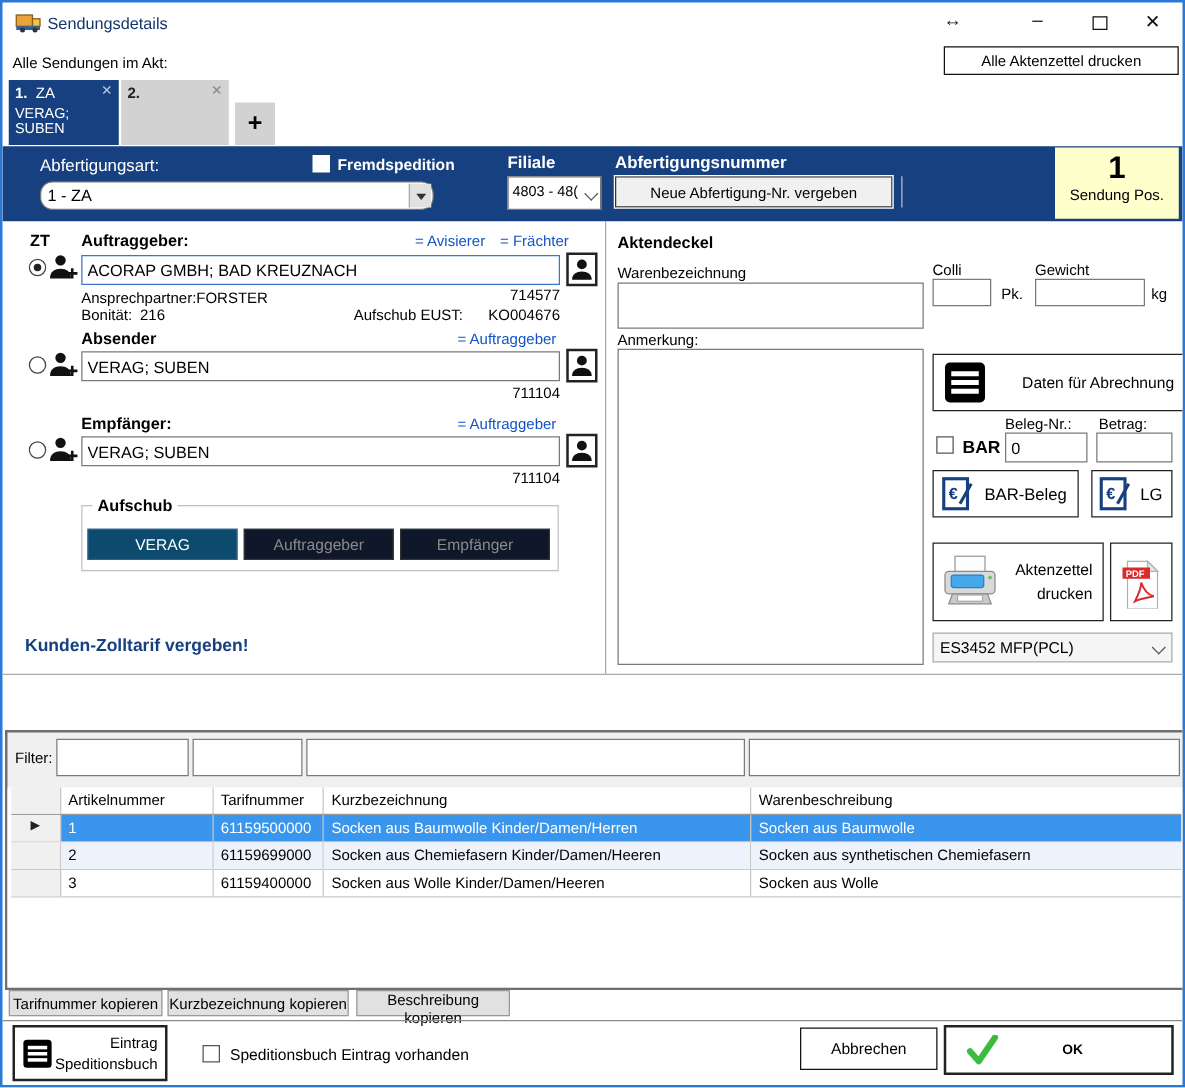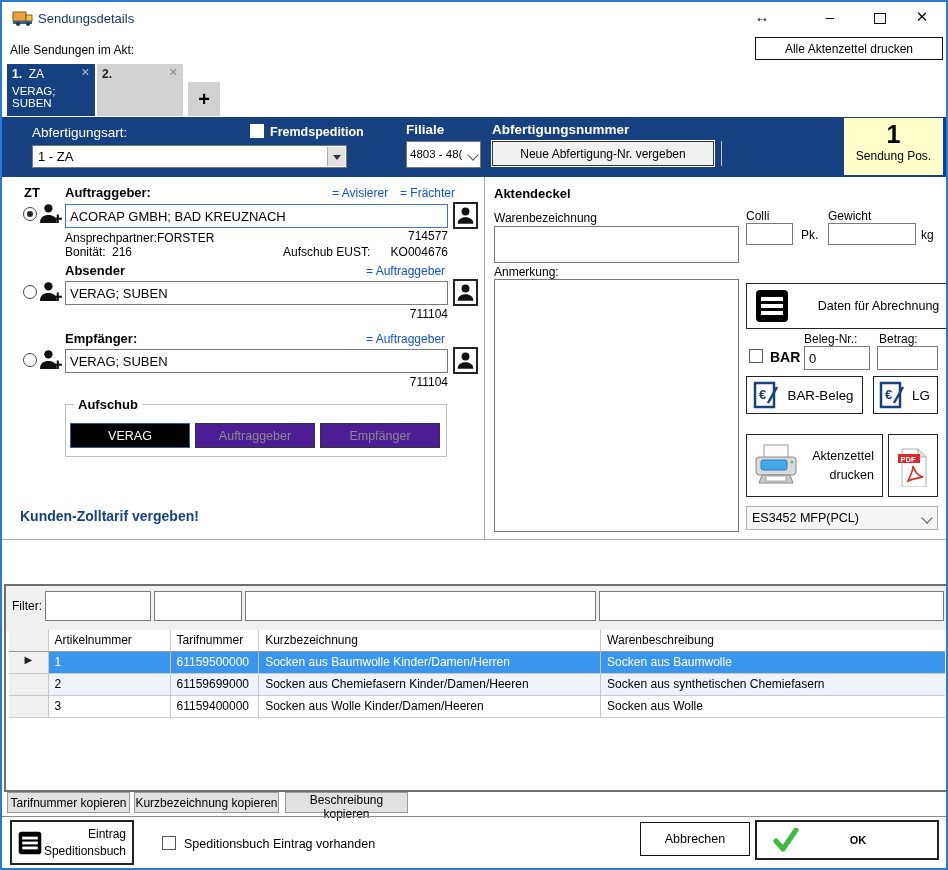--- a/index.html
+++ b/index.html
@@ -37,22 +37,22 @@
   
   .bold { font-weight:bold; }
   .link { color:#1353c8; font-size:12px; cursor:pointer; }
   .radio { position:absolute; width:14px; height:14px; border:1px solid #444; border-radius:50%; background:#fff; }
   .radio.on::after { content:""; position:absolute; left:3px; top:3px; width:6px; height:6px; border-radius:50%; background:#222; }
   .person-btn { position:absolute; width:25px; height:27px; background:#fff; border:2px solid #222; cursor:pointer; padding:0; }
   .num-right { position:absolute; font-size:12px; text-align:right; }
 
   .group-box { position:absolute; border:1px solid #c0c0c0; }
   .group-legend { position:absolute; top:-8px; left:8px; background:#fff; padding:0 4px; font-weight:bold; font-size:13px; }
-  .aufschub-btn { position:absolute; width:120px; height:25px; border:1px solid #333; background:#4c1d95; color:#8a8a8a; font-size:12.5px; cursor:pointer; }
-  .aufschub-btn.sel { background:#000000; border-color:#2e5f8f; color:#fff; }
+  .aufschub-btn { position:absolute; width:120px; height:25px; border:1px solid #333; background:#0f172a; color:#8a8a8a; font-size:12.5px; cursor:pointer; }
+  .aufschub-btn.sel { background:#0c4a6e; border-color:#2e5f8f; color:#fff; }
 
   textarea { position:absolute; border:1px solid #7a7a7a; resize:none; outline:none; font-family:inherit; font-size:12px; padding:3px; }
 
   .icon-btn { position:absolute; background:#fff; border:1px solid #222; cursor:pointer; display:flex; align-items:center; }
 
   
   .table-panel { left:2px; top:582px; width:944px; height:208px; background:#f0f0f0; border:2px solid #6f6f6f; }
   .grid-bg { position:absolute; left:0px; top:44px; width:940px; height:160px; background:#fff; }
   .grid-row { position:absolute; display:flex; height:22px; width:936px; left:3px; border-bottom:1px solid #c9c9c9; }
   .grid-cell { border-right:1px solid #c9c9c9; padding:3px 6px 0 6px; font-size:12px; overflow:hidden; white-space:nowrap; }
@@ -96,21 +96,21 @@
     <div style="font-size:11.5px;">SUBEN</div>
   </div>
   <div class="tab" style="left:95px;width:86px;background:#d2d2d2;color:#222;">
     <span class="bold">2.</span>
     <span class="tab-close" style="color:#8a8a8a;">✕</span>
   </div>
   <button class="abs" style="left:186px;top:80px;width:32px;height:34px;background:#d2d2d2;border:none;font-size:20px;font-weight:bold;cursor:pointer;">+</button>
 
   <div class="abs band">
     <span class="abs" style="left:30px;top:8px;font-size:13.5px;">Abfertigungsart:</span>
-    <div class="combo" style="left:30px;top:28px;width:315px;height:23px;">
+    <div class="combo" style="left:30px;top:28px;width:315px;height:23px;border-radius:10px;">
       <span class="val">1 - ZA</span>
       <span class="combo-btn">
           <span class="tri-down"></span>
         </span>
     </div>
     <span class="cbx" style="left:248px;top:7px;border:none;"></span>
     <span class="abs" style="left:268px;top:8px;font-weight:600;font-size:12.5px;">Fremdspedition</span>
 
     <span class="abs bold" style="left:404px;top:5px;font-size:13.5px;">Filiale</span>
     <div class="combo" style="left:404px;top:24px;width:75px;height:27px;">

